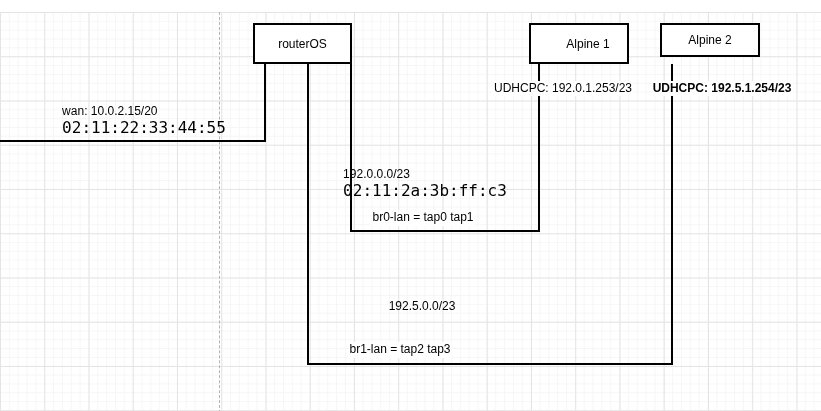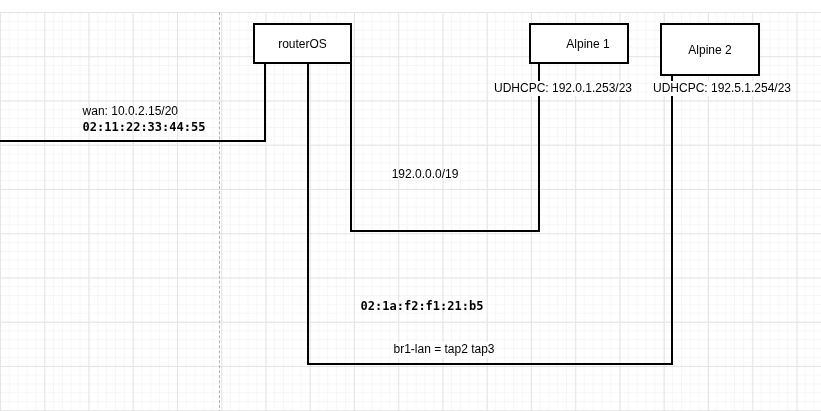--- a/index.html
+++ b/index.html
@@ -48,45 +48,45 @@
   }
   .label {
     position: absolute;
     transform: translateX(-50%);
     font-size: 12px;
     color: #000000;
     line-height: 15.5px;
     white-space: nowrap;
   }
   .label.bg { background: #ffffff; padding: 0 1px; }
-  .mono { font-family: "DejaVu Sans Mono", "Liberation Mono", monospace; font-size: 12px; font-weight: bold; }
+  .mono { font-family: "DejaVu Sans Mono", "Liberation Mono", monospace; font-size: 16px; }
 
   
   .wan-v    { left: 264px; top: 52px;  width: 2px;   height: 77px; }
   .wan-h    { left: 0;     top: 128px; width: 266px; height: 2px;  }
   .br0-v    { left: 350px; top: 52px;  width: 2px;   height: 167px;}
   .br0-h    { left: 350px; top: 218px; width: 190px; height: 2px;  }
   .alpine1-v{ left: 538px; top: 52px;  width: 2px;   height: 167px;}
   .br1-v    { left: 307px; top: 52px;  width: 2px;   height: 300px;}
   .br1-h    { left: 307px; top: 351px; width: 366px; height: 2px;  }
   .alpine2-v{ left: 671px; top: 52px;  width: 2px;   height: 300px;}
 
   
   .node-router  { left: 253px; top: 11px; width: 99px;  height: 41px; }
   .node-alpine1 { left: 529px; top: 11px; width: 100px; height: 41px; padding-left: 18px; }
-  .node-alpine2 { left: 660px; top: 11px; width: 100px; height: 53px; }
+  .node-alpine2 { left: 660px; top: 11px; width: 100px; height: 34px; }
 
   
   .wan-label     { left: 144px; top: 92px;  }
   .udhcpc1-label { left: 563px; top: 69px;  line-height: 15px; }
-  .udhcpc2-label { left: 722px; top: 69px;  line-height: 15px; }
+  .udhcpc2-label { left: 722px; top: 69px;  line-height: 15px; font-weight: bold; }
   .br0-label     { left: 425px; top: 155px; }
   .br0-bridge    { left: 423px; top: 198px; }
   .br1-label     { left: 422px; top: 287px; }
-  .br1-bridge    { left: 444px; top: 330px; }
+  .br1-bridge    { left: 400px; top: 330px; }
   .cur-state     { left: 97px;  top: 342px; }
 </style>
 </head>
 <body>
 
 <div class="canvas">
 
   <div class="page-divider"></div>
 
   <div class="edge wan-v"></div>
@@ -110,22 +110,24 @@
 
   <div class="label wan-label">
     <div>wan: 10.0.2.15/20</div>
     <div class="mono">02:11:22:33:44:55</div>
   </div>
 
   <div class="label bg udhcpc1-label">UDHCPC: 192.0.1.253/23</div>
   <div class="label bg udhcpc2-label">UDHCPC: 192.5.1.254/23</div>
 
   <div class="label br0-label">
-    <div>192.0.0.0/19</div>
+    <div>192.0.0.0/23</div>
+    <div class="mono">02:11:2a:3b:ff:c3</div>
   </div>
+  <div class="label bg br0-bridge">br0-lan = tap0 tap1</div>
 
   <div class="label br1-label">
-    <div class="mono">02:1a:f2:f1:21:b5</div>
+    <div>192.5.0.0/23</div>
   </div>
   <div class="label bg br1-bridge">br1-lan = tap2 tap3</div>
 
 
 </div>
 
 </body></html>

